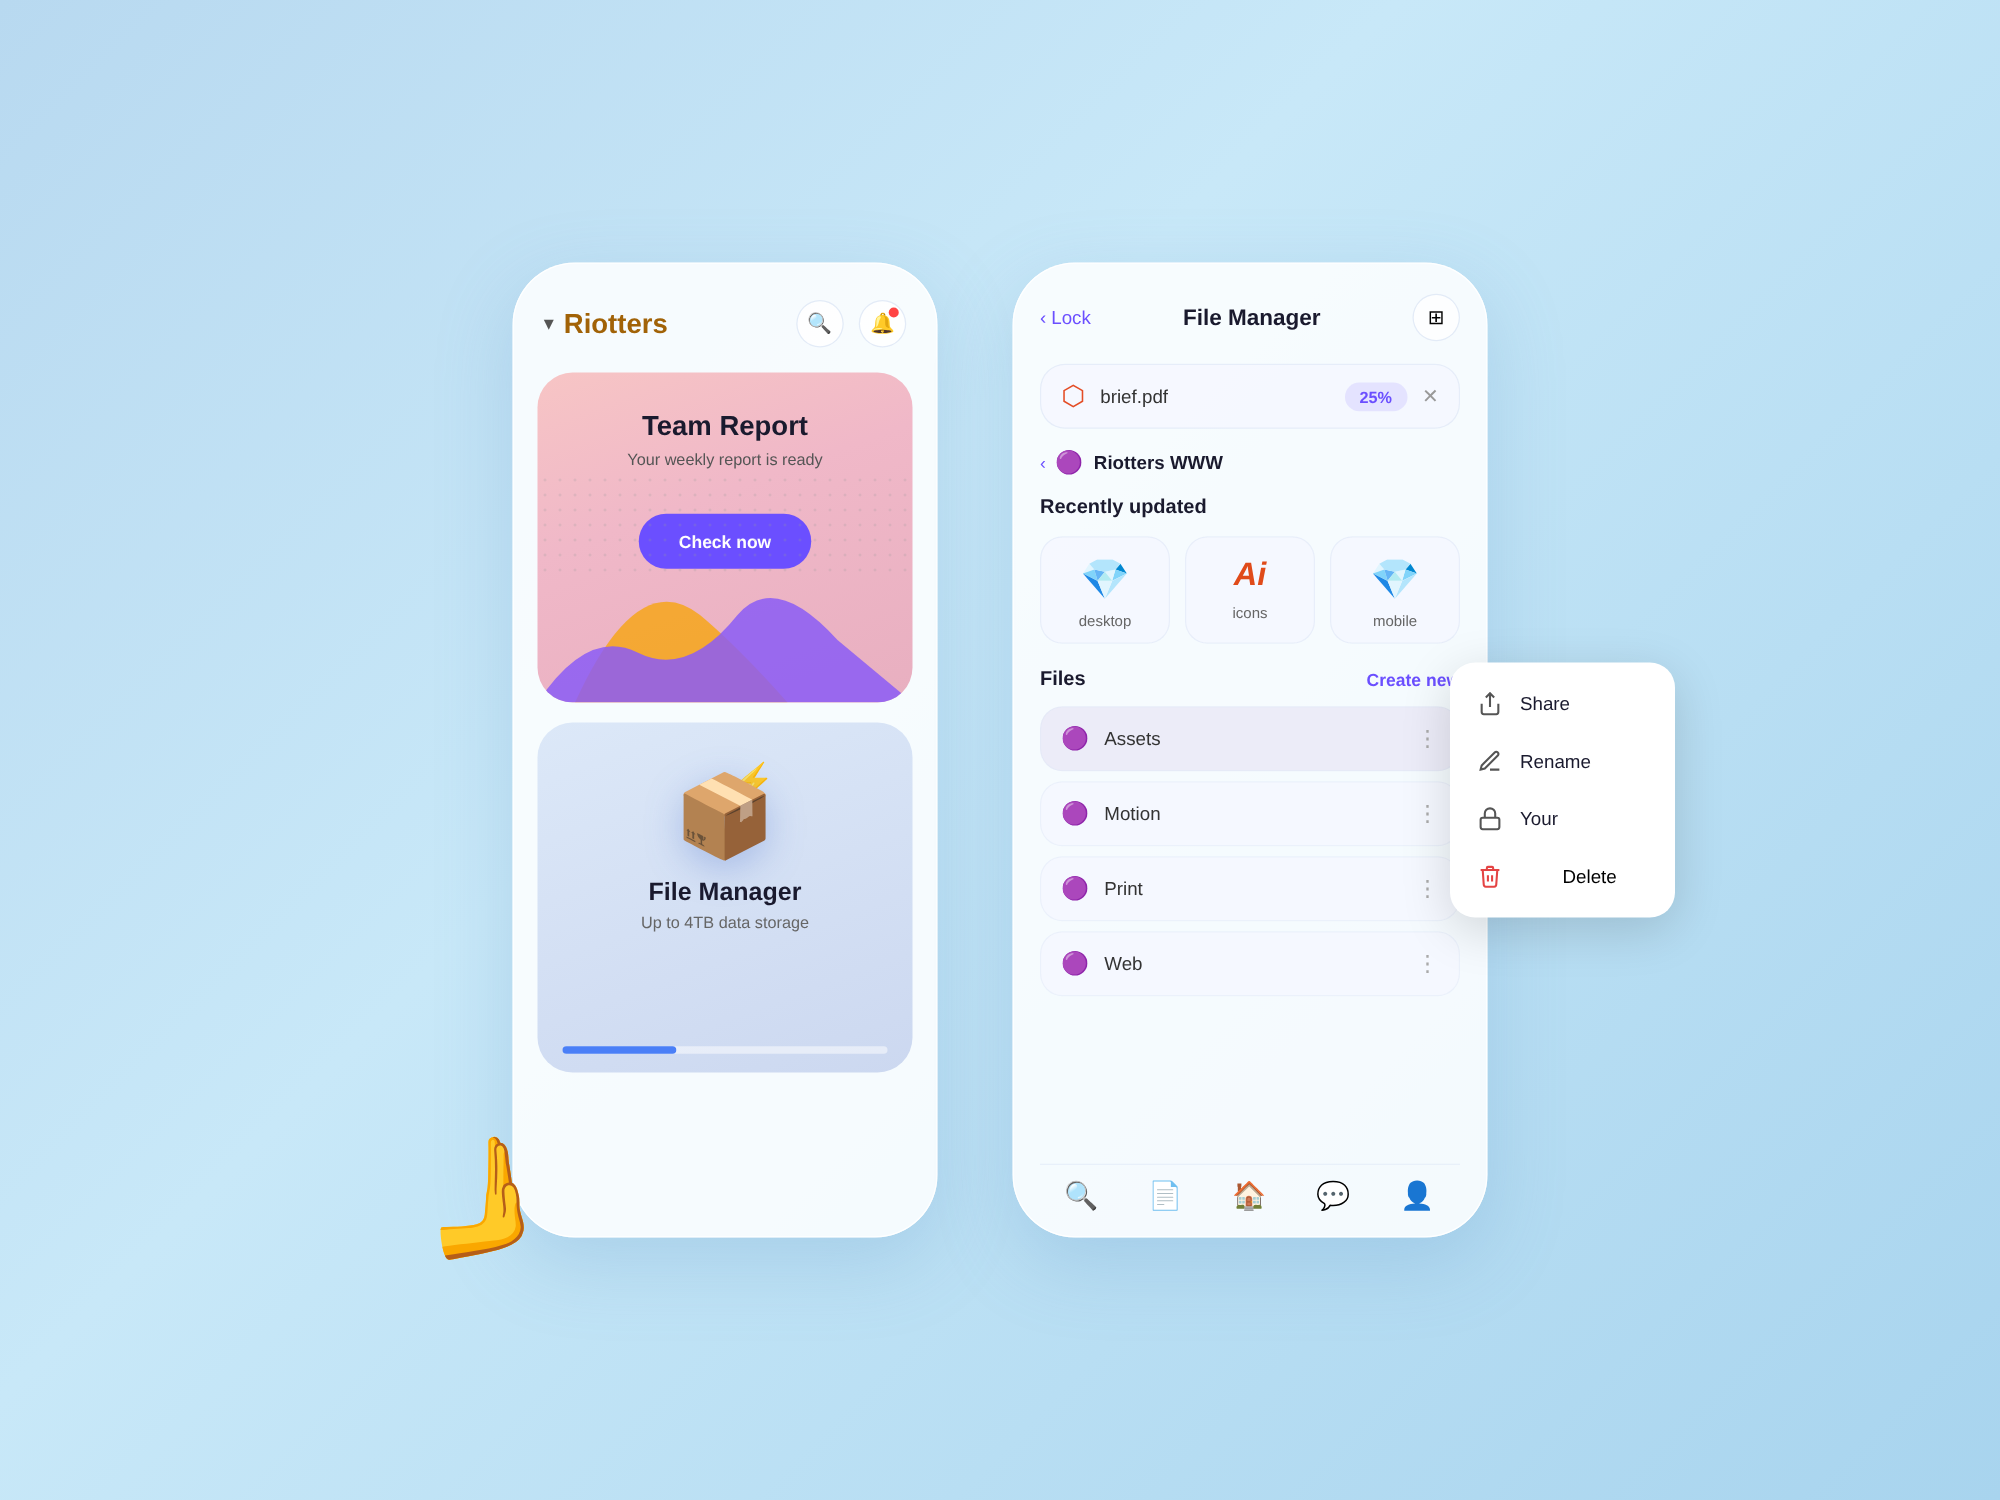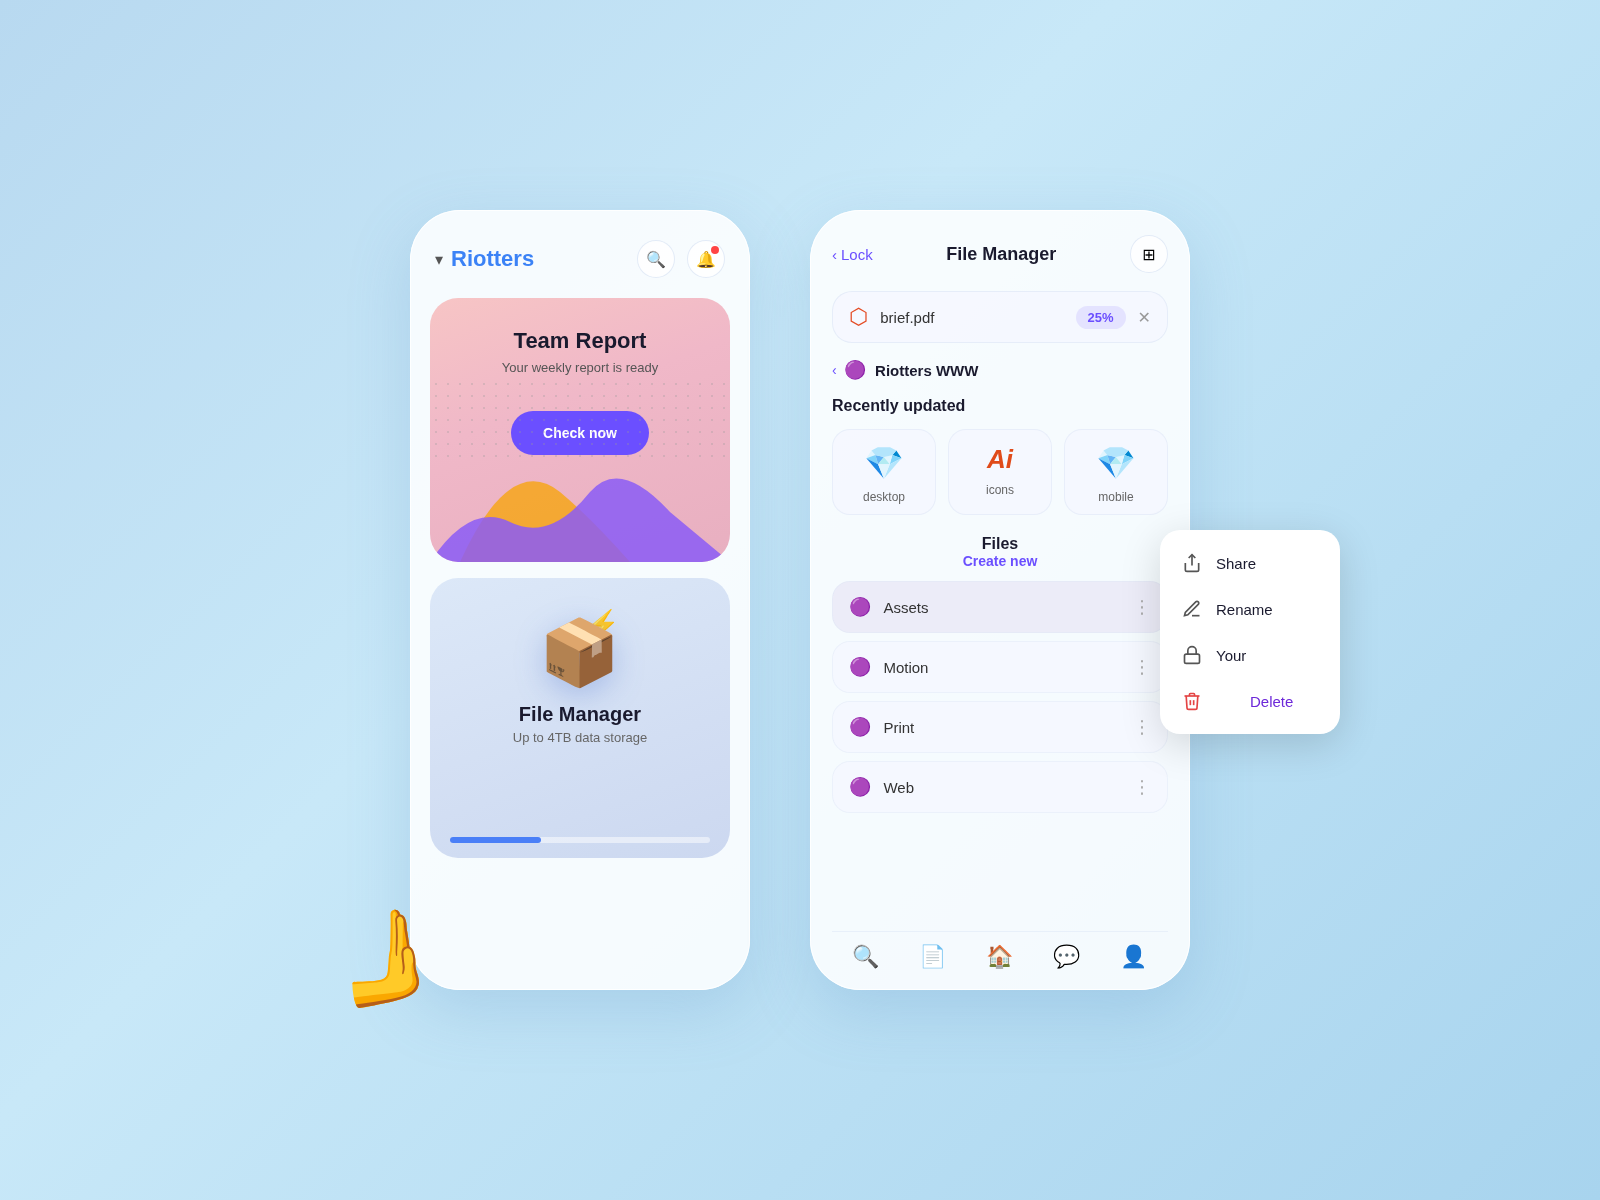--- a/index.html
+++ b/index.html
@@ -48,21 +48,21 @@
     }
 
     .chevron-down {
       color: #555;
       font-size: 16px;
     }
 
     .phone-title {
       font-size: 22px;
       font-weight: 700;
-      color: #3b82f6;
+      color: #a16207;
     }
 
     .header-icons {
       display: flex;
       gap: 12px;
       align-items: center;
     }
 
     .icon-btn {
       width: 38px;
@@ -348,21 +348,20 @@
       color: #666;
       text-align: left;
     }
 
     
     .files-header {
       display: flex;
       align-items: center;
       justify-content: space-between;
       margin-bottom: 12px;
-      flex-direction: column;
     }
 
     .files-title {
       font-size: 16px;
       font-weight: 700;
       color: #1a1a2e;
     }
 
     .create-new-btn {
       color: #6b4fff;
@@ -451,21 +450,21 @@
       align-items: center;
       gap: 14px;
       padding: 13px 22px;
       cursor: pointer;
       font-size: 15px;
       color: #1a1a2e;
       font-weight: 500;
     }
 
     .menu-item.delete-item {
-      color: #6d28d9;
+      color: #000000;
       gap: 48px;
     }
 
     
     .fm-3d-area {
       display: flex;
       align-items: center;
       justify-content: center;
       height: 100px;
       position: relative;

